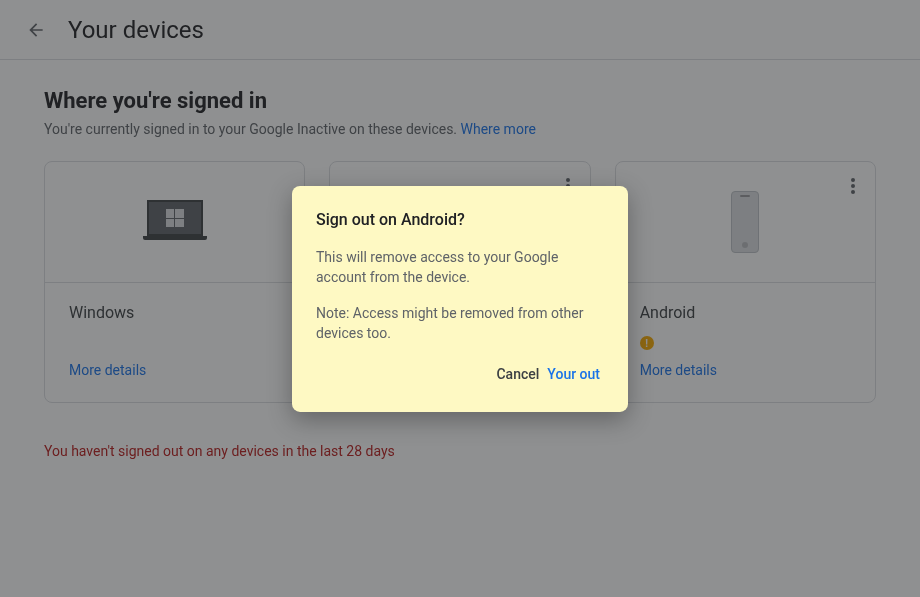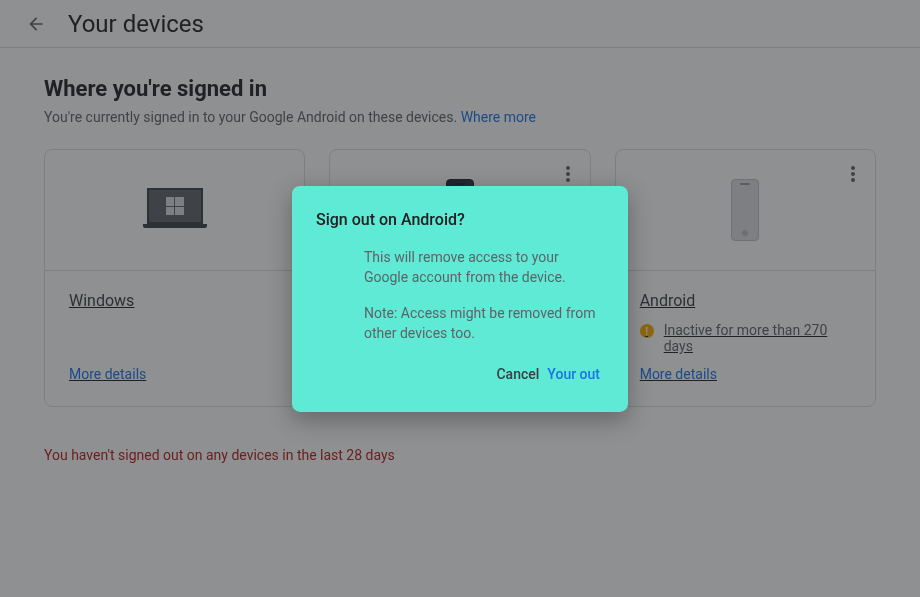--- a/index.html
+++ b/index.html
@@ -1,73 +1,73 @@
 <!DOCTYPE html>
 <html><head>
 <meta charset="utf-8">
 <style>
   * { box-sizing: border-box; margin: 0; padding: 0; }
   html, body { width: 920px; height: 597px; font-family: Roboto, Arial, sans-serif; background: #fff; color: #202124; overflow: hidden; }
-  .header { display: flex; align-items: center; height: 48px; padding: 0 24px; border-bottom: 1px solid #dadce0; }
+  .header { display: flex; align-items: center; height: 60px; padding: 0 24px; border-bottom: 1px solid #dadce0; }
   .back-icon { width: 24px; height: 24px; cursor: pointer; margin-right: 20px; display:flex; align-items:center; justify-content:center; }
   .header-title { font-size: 24px; font-weight: 400; }
   .content { padding: 28px 44px; }
   .section-title { font-size: 22px; font-weight: 700; margin-bottom: 8px; color:#202124; }
   .section-desc { font-size: 14px; color: #5f6368; margin-bottom: 24px; }
   .link { color: #1a73e8; cursor: pointer; }
   .cards { display: flex; gap: 24px; }
   .card { width: 264px; border: 1px solid #dadce0; border-radius: 8px; display:flex; flex-direction:column; background:#fff; }
   .card-top { height: 120px; display:flex; align-items:center; justify-content:center; position:relative; }
   .more-icon { position:absolute; top:14px; right:14px; width:16px; height:20px; display:flex; flex-direction:column; justify-content:space-between; align-items:center; cursor:pointer; padding:2px 0;}
   .more-icon span { width:4px; height:4px; background:#5f6368; border-radius:50%; }
-  .card-body { padding: 20px 24px 24px; border-top:1px solid #dadce0; flex:1; display:flex; flex-direction:column;text-decoration:underline; }
+  .card-body { padding: 20px 24px 24px; border-top:1px solid #dadce0; flex:1; display:flex; flex-direction:column; }
   .device-name { font-size: 16px; color:#3c4043; margin-bottom: 12px; }
   .status-row { display:flex; align-items:flex-start; gap:10px; font-size:14px; color:#5f6368; margin-bottom: 12px; }
   .warn-dot { width:14px; height:14px; background:#f9ab00; border-radius:50%; margin-top:2px; display:flex; align-items:center; justify-content:center; color:#fff; font-size:10px; font-weight:bold; flex-shrink:0;}
   .details-link { font-size:14px; color:#1a73e8; cursor:pointer; margin-top:auto; }
   .section2 { margin-top: 40px; }
   .section2-desc { font-size:14px; color:#b91c1c; }
 
   
   .laptop { width:64px; height:44px; position:relative; }
   .laptop-screen { width:56px; height:36px; background:#5f6368; border:2px solid #3c4043; margin:0 auto; display:flex; align-items:center; justify-content:center; }
   .win-logo { width:18px; height:18px; display:grid; grid-template-columns:1fr 1fr; grid-template-rows:1fr 1fr; gap:1px;}
   .win-logo div{ background:#dadce0;}
   .laptop-base { height:4px; width:64px; background:#3c4043; margin-top:0px; border-radius:0 0 2px 2px;}
   .phone { width:28px; height:62px; border-radius:4px; background:linear-gradient(135deg,#1a2a3a 0%, #3a4a5a 100%); border:1px solid #202124; position:relative;}
   .phone.light { background:#dadce0; border:1px solid #bdc1c6; }
   .phone-top { position:absolute; top:3px; left:50%; transform:translateX(-50%); width:10px; height:2px; background:rgba(0,0,0,0.3); border-radius:1px;}
   .phone-btn { position:absolute; bottom:4px; left:50%; transform:translateX(-50%); width:6px; height:6px; border-radius:50%; background:rgba(0,0,0,0.15);}
 
   
   .scrim { position:absolute; inset:0; background:rgba(32,33,36,0.5); }
-  .dialog { position:absolute; left:50%; top:50%; transform:translate(-50%,-50%); width:336px; background:#5eead4; border-radius:8px; padding:24px; box-shadow:0 8px 24px rgba(0,0,0,0.3); }
+  .dialog { position:absolute; left:50%; top:50%; transform:translate(-50%,-50%); width:336px; background:#fef9c3; border-radius:8px; padding:24px; box-shadow:0 8px 24px rgba(0,0,0,0.3); }
   .dialog-title { font-size:16px; font-weight:500; color:#202124; margin-bottom:18px; }
-  .dialog-body p { font-size:14px; color:#5f6368; line-height:1.45; margin-bottom:16px;margin-left:48px; }
+  .dialog-body p { font-size:14px; color:#5f6368; line-height:1.45; margin-bottom:16px; }
   .dialog-actions { display:flex; justify-content:flex-end; margin-top:8px; }
   .dlg-btn { font-size:14px; font-weight:500; cursor:pointer; padding:6px 4px; }
   .dlg-cancel { color:#3c4043; }
   .dlg-confirm { color:#1a73e8; }
 </style>
 </head>
 <body>
 
 <div class="header">
   <div class="back-icon">
     <svg width="20" height="20" viewBox="0 0 24 24" fill="#5f6368">
         <path d="M20 11H7.83l5.59-5.59L12 4l-8 8 8 8 1.41-1.41L7.83 13H20v-2z"></path>
       </svg>
   </div>
   <div class="header-title">Your devices</div>
 </div>
 
 <div class="content">
   <div class="section-title">Where you're signed in</div>
   <div class="section-desc">
-    <span>You're currently signed in to your Google Android on these devices.</span>
+    <span>You're currently signed in to your Google Inactive on these devices.</span>
     <span> </span>
     <span class="link">Where more</span>
   </div>
 
   <div class="cards">
 
     <div class="card">
       <div class="card-top">
         <div class="laptop">
           <div class="laptop-screen">
@@ -113,21 +113,20 @@
           </div>
         <div class="phone light">
             <div class="phone-top"></div>
             <div class="phone-btn"></div>
           </div>
       </div>
       <div class="card-body">
         <div class="device-name">Android</div>
         <div class="status-row">
           <div class="warn-dot">!</div>
-          <div>Inactive for more than 270 days</div>
         </div>
         <div class="details-link">More details</div>
       </div>
     </div>
   </div>
 
   <div class="section2">
     <div class="section2-desc">You haven't signed out on any devices in the last 28 days</div>
   </div>
 </div>

